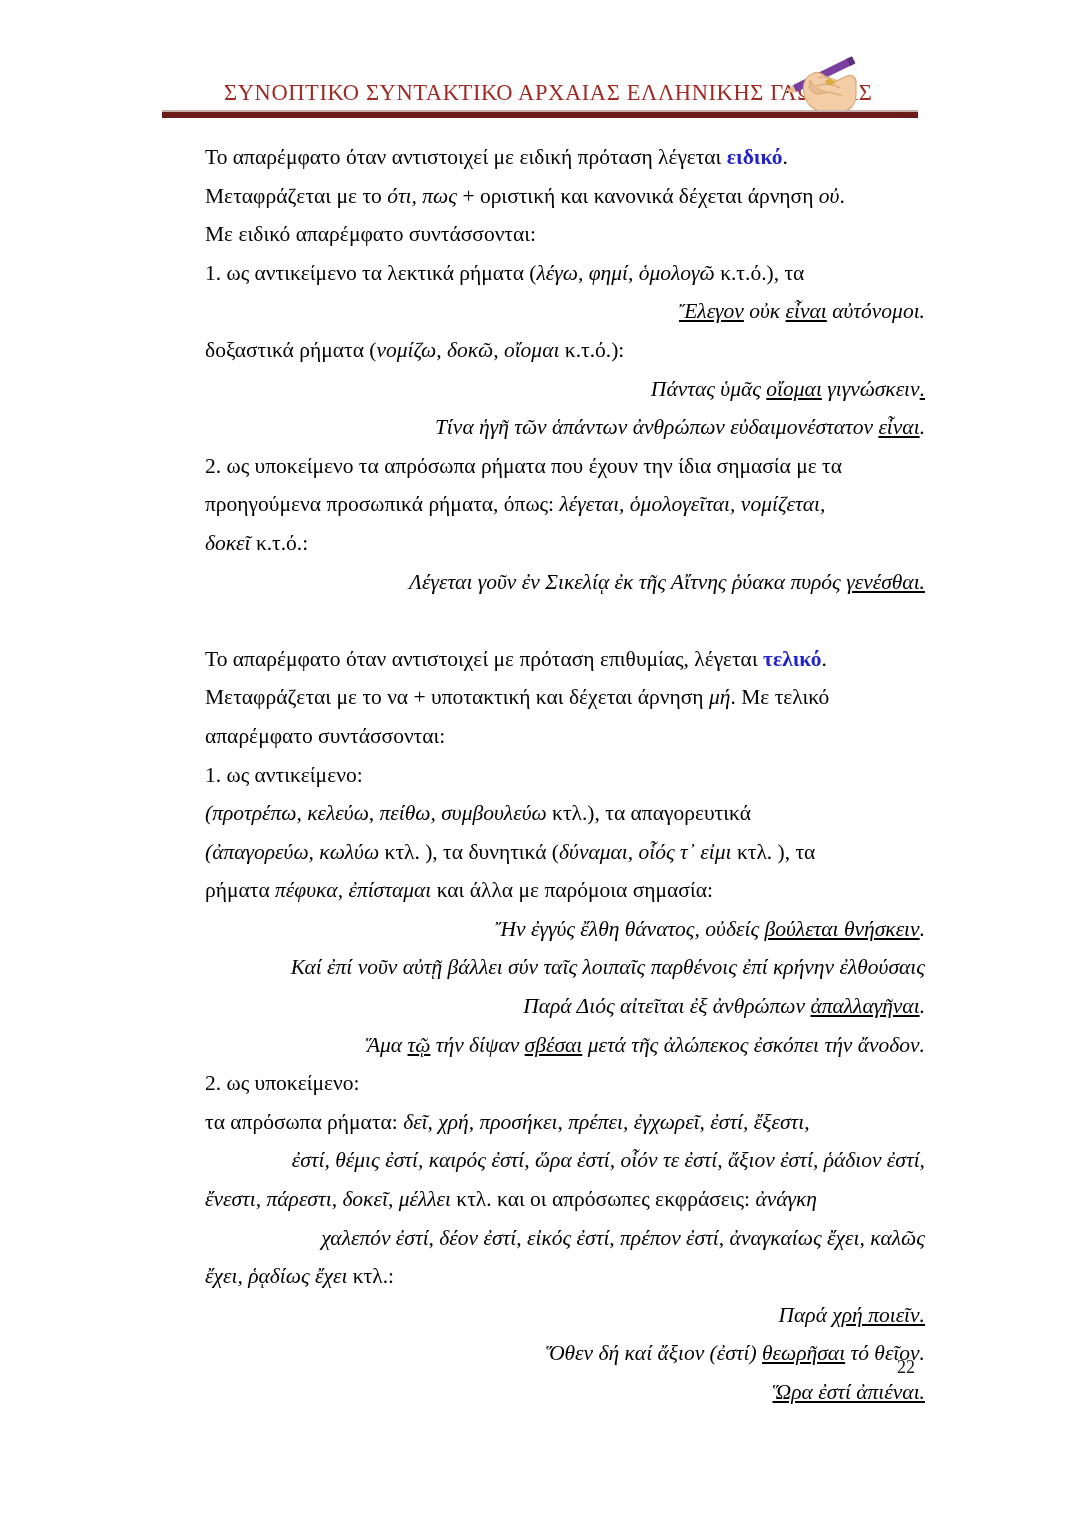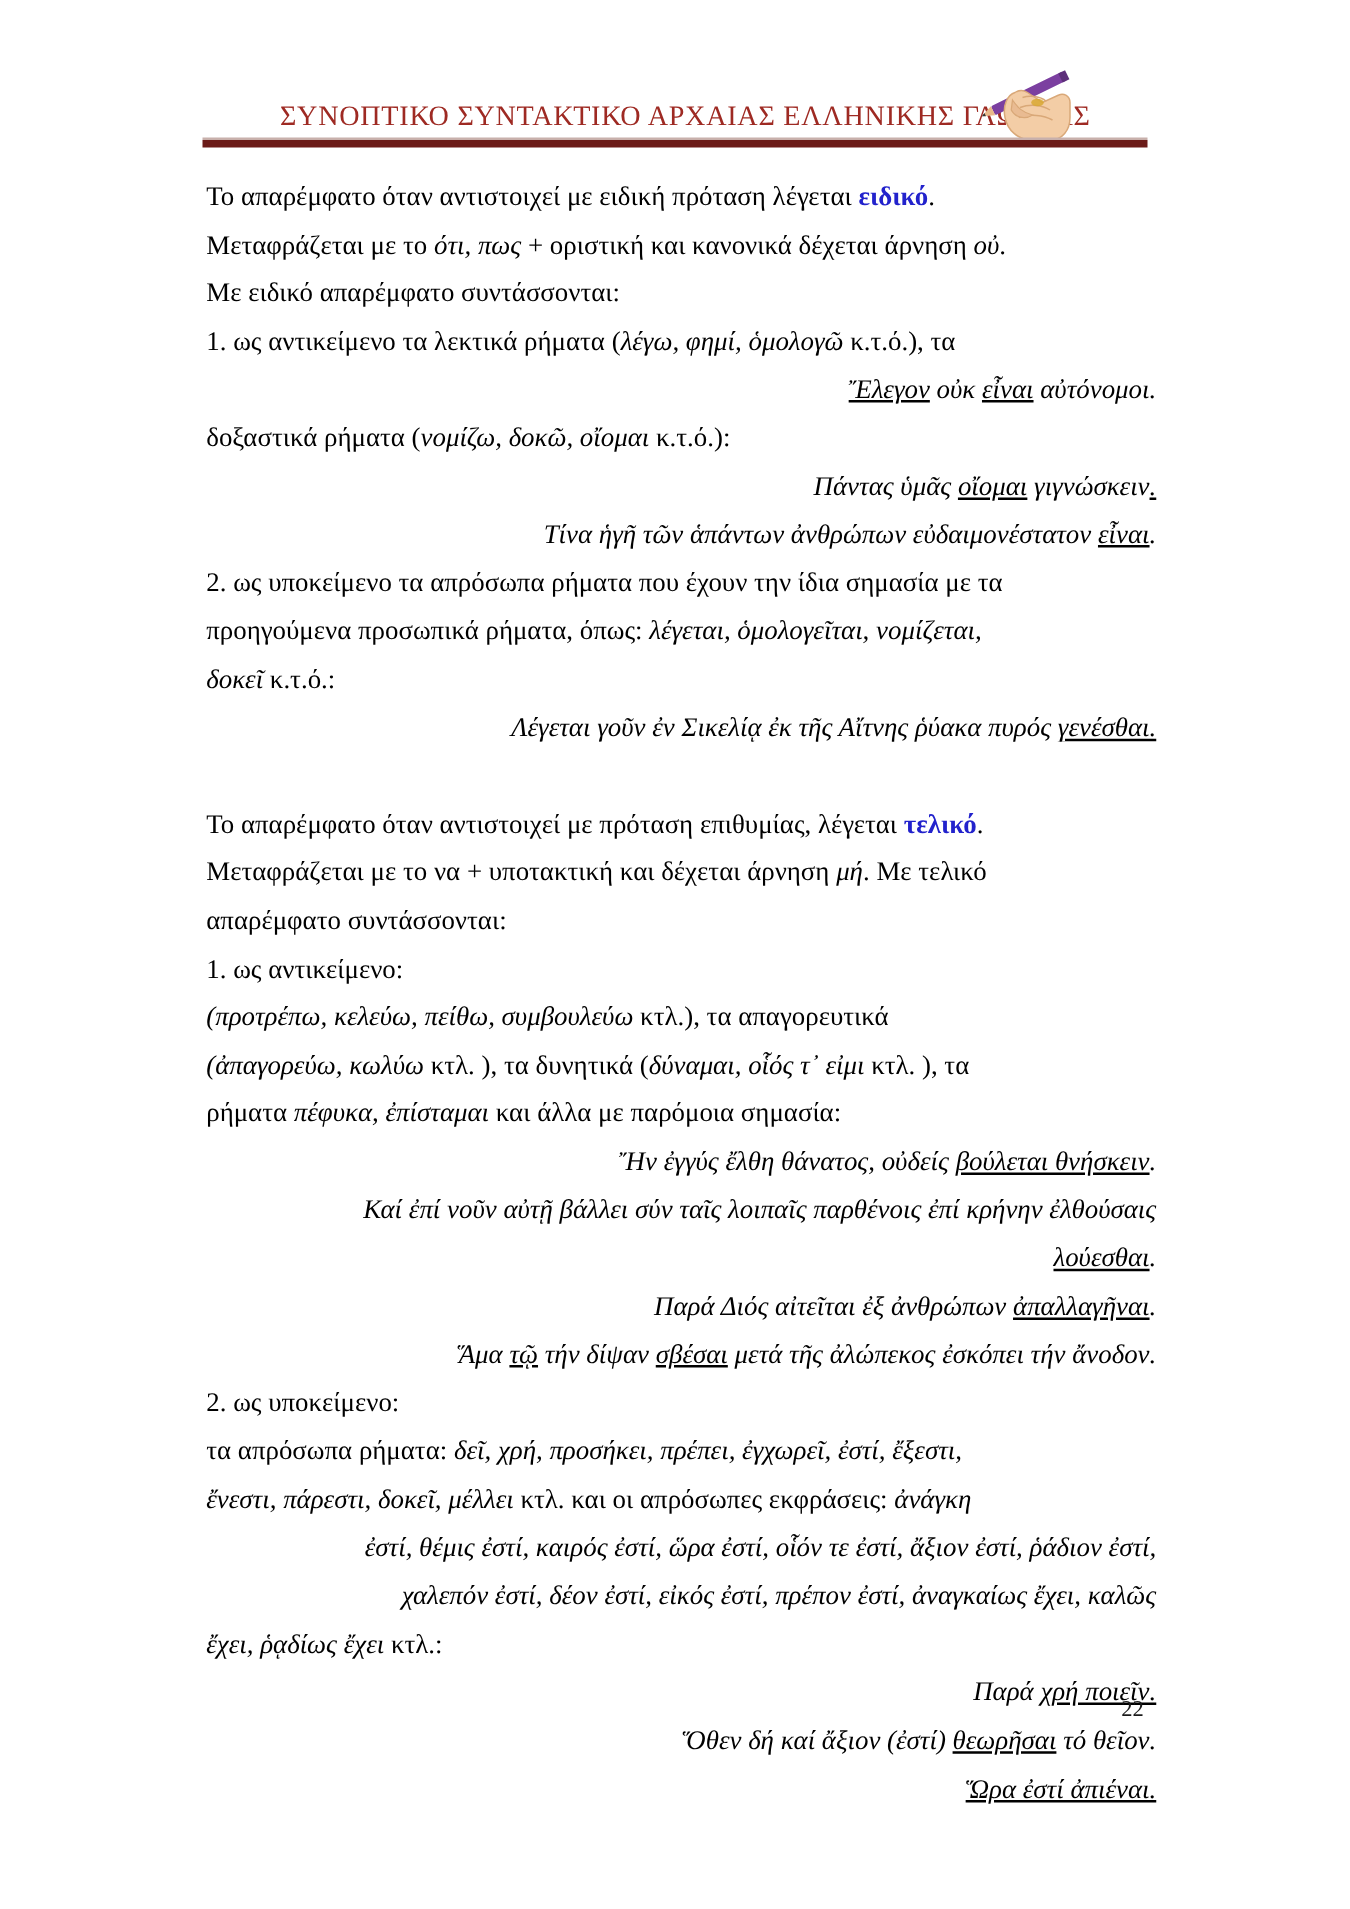--- a/index.html
+++ b/index.html
@@ -73,20 +73,21 @@
   .content {
     position: absolute;
     left: 165px;
     top: 138px;
     width: 760px;
     font-size: 21.5px;
     line-height: 38.6px;
   }
   .line {
     white-space: nowrap;
+    margin-left: 40px;
   }
 
   .gap {
     height: 38.6px;
   }
 
   i, .it { font-style: italic; text-align: right; }
   .bold { font-weight: normal; }
   .blue { color: #2222cc; font-weight: bold; }
   .u { text-decoration: underline; text-underline-offset: 2px; }
@@ -221,45 +222,42 @@
         <span>ρήματα </span><span class="it">πέφυκα, ἐπίσταμαι</span><span> και άλλα με παρόμοια σημασία:</span>
       </div>
 
       <div class="line it">
         <span>Ἤν ἐγγύς ἔλθη θάνατος, οὐδείς </span><span class="u">βούλεται θνήσκειν</span><span>.</span>
       </div>
 
       <div class="line it">
         <span>Καί ἐπί νοῦν αὐτῇ βάλλει σύν ταῖς λοιπαῖς παρθένοις ἐπί κρήνην ἐλθούσαις</span>
       </div>
-      <div class="line it">
-        <span class="u">λούεσθαι</span><span>.</span>
-      </div>
 
       <div class="line it">
         <span>Παρά Διός αἰτεῖται ἐξ ἀνθρώπων </span><span class="u">ἀπαλλαγῆναι</span><span>.</span>
       </div>
 
       <div class="line it">
         <span>Ἅμα </span><span class="u">τῷ</span><span> τήν δίψαν </span><span class="u">σβέσαι</span><span> μετά τῆς ἀλώπεκος ἐσκόπει τήν ἄνοδον.</span>
       </div>
 
       <div class="line">
         <span>2. ως </span><span class="bold">υποκείμενο</span><span>:</span>
       </div>
 
       <div class="line">
         <span>τα απρόσωπα ρήματα: </span><span class="it">δεῖ, χρή, προσήκει, πρέπει, ἐγχωρεῖ, ἐστί, ἔξεστι,</span>
       </div>
 
+      <div class="line it">ἐστί, θέμις ἐστί, καιρός ἐστί, ὥρα ἐστί, οἷόν τε ἐστί, ἄξιον ἐστί, ῥάδιον ἐστί,</div>
+
       <div class="line">
         <span class="it">ἔνεστι, πάρεστι, δοκεῖ, μέλλει</span><span> κτλ. και οι απρόσωπες εκφράσεις: </span><span class="it">ἀνάγκη</span>
       </div>
-
-      <div class="line it">ἐστί, θέμις ἐστί, καιρός ἐστί, ὥρα ἐστί, οἷόν τε ἐστί, ἄξιον ἐστί, ῥάδιον ἐστί,</div>
       <div class="line it">χαλεπόν ἐστί, δέον ἐστί, εἰκός ἐστί, πρέπον ἐστί, ἀναγκαίως ἔχει, καλῶς</div>
 
       <div class="line">
         <span class="it">ἔχει, ῥᾳδίως ἔχει</span><span> κτλ.:</span>
       </div>
 
       <div class="line it">
         <span>Παρά </span><span class="u">χρή ποιεῖν.</span>
       </div>
 

